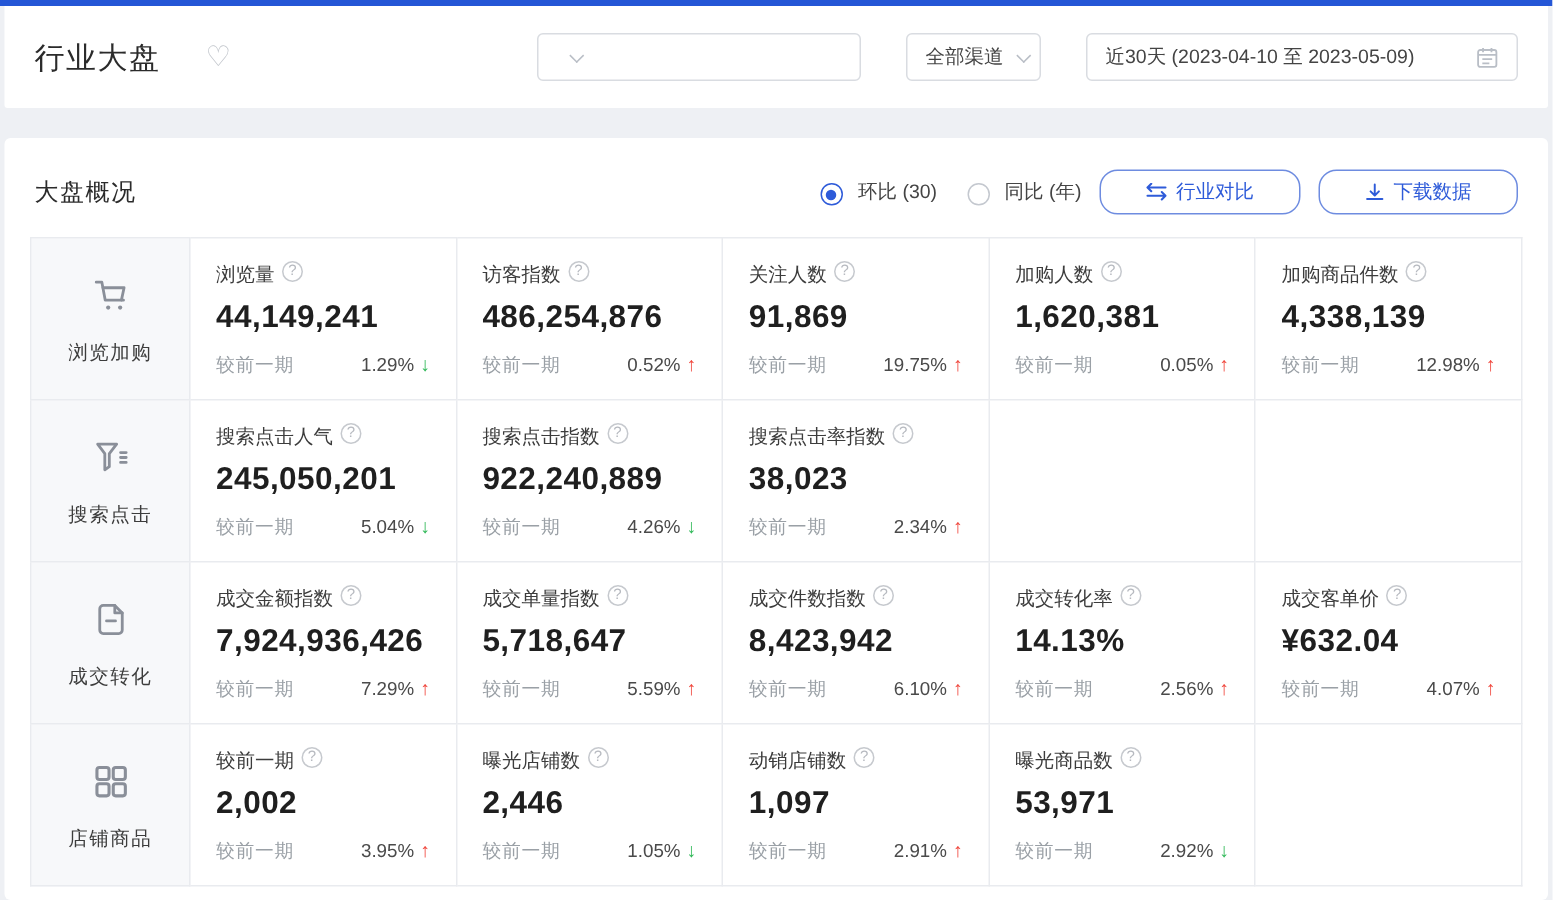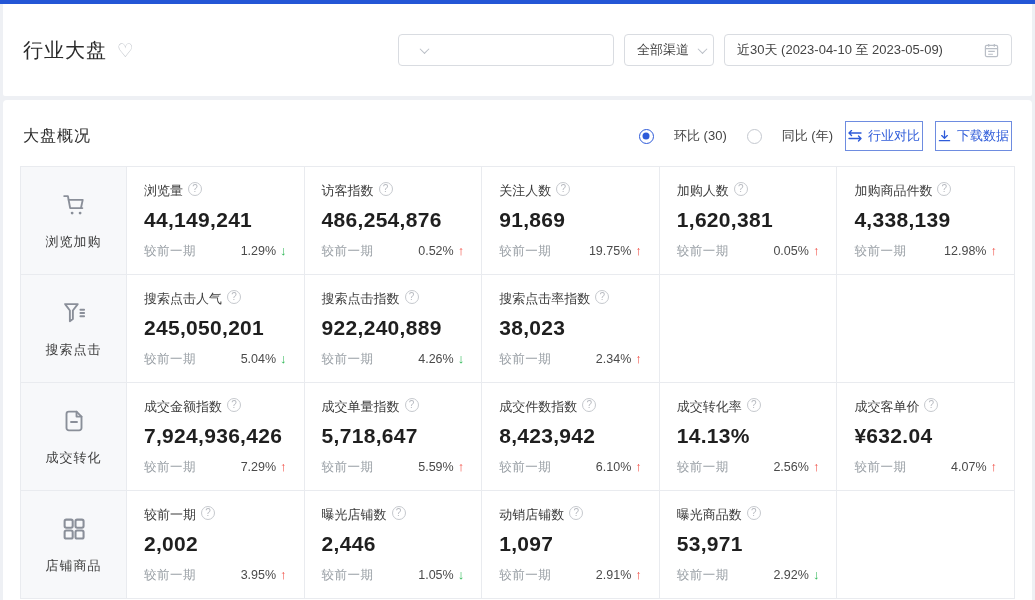--- a/index.html
+++ b/index.html
@@ -4,44 +4,44 @@
 <style>
   :root{
     --accent:#2e5bd9; --topbar:#2456d6; --up:#f0483e; --down:#2fb857;
     --border:#e9ebef; --txt:#333; --muted:#9aa0a6; --num:#1f1f1f;
   }
   *{box-sizing:border-box; margin:0; padding:0;}
   html,body{width:1035px; height:600px; overflow:hidden;}
   body{background:#eef0f4; font-family:"Liberation Sans","DejaVu Sans",sans-serif; color:var(--txt);}
   .topbar{height:4px; background:var(--topbar);}
   .card{background:#fff; margin:0 3px; border-radius:4px;}
-  .header-card{height:92px; display:flex; align-items:center; padding:0 20px; border-radius:0 0 2px 2px;}
+  .header-card{height:68px; display:flex; align-items:center; padding:0 20px; border-radius:0 0 2px 2px;gap:20px;}
   .page-title{font-size:20px; color:#2b2b2b; font-weight:500; letter-spacing:1px;}
   .heart{margin-left:10px; font-size:19px; color:#c2c6cc; cursor:pointer; line-height:1;}
   .spacer{flex:1;}
   .select{height:32px; border:1px solid #d9dce1; border-radius:4px; background:#fff;
     display:inline-flex; align-items:center; padding:0 12px; font-size:13px; color:#444;
     margin-left:10px; cursor:pointer;}
   .select .lbl{flex:1; white-space:nowrap;}
   .sel-category{width:216px;}
   .sel-channel{width:90px;}
   .sel-date{width:288px;}
   .chev{width:7px; height:7px; border-right:1.4px solid #b9bec6; border-bottom:1.4px solid #b9bec6;
     transform:rotate(45deg) translate(-1px,-1px); margin-left:10px; flex:none;}
   .cal-icon{margin-left:auto; flex:none; display:flex;}
-  .main-card{margin-top:4px; height:508px; padding:0 17px;}
+  .main-card{margin-top:20px; height:508px; padding:0 17px;}
   .section-head{display:flex; align-items:center; padding:21px 3px 15px 3px;}
   .section-title{font-size:16px; font-weight:500; color:#2b2b2b; letter-spacing:1px;}
   .radio-group{margin-left:auto; display:flex; align-items:center; gap:20px; font-size:13px; color:#444;}
-  .radio{display:flex; align-items:center; gap:20px; cursor:pointer;}
+  .radio{display:flex; align-items:flex-end; gap:10px; cursor:pointer;}
   .rdot{width:15px; height:15px; border-radius:50%; background:#fff; border:1px solid #c4c8cf; position:relative; flex:none;}
   .radio.on .rdot{border:1.5px solid var(--accent);}
   .radio.on .rdot::after{content:""; position:absolute; left:50%; top:50%; width:7px; height:7px;
     border-radius:50%; background:var(--accent); transform:translate(-50%,-50%);}
-  .btn{height:30px; margin-left:12px; padding:0 2px; border:1px solid #6e8ce0; border-radius:0;
+  .btn{height:30px; margin-left:12px; padding:0 30px; border:1px solid #6e8ce0; border-radius:12px;
     background:#fff; color:var(--accent); font-size:13px; display:inline-flex; align-items:center;
     gap:6px; cursor:pointer; font-family:inherit;}
   .btn svg{flex:none;}
   table{width:100%; border-collapse:collapse; table-layout:fixed;}
   col.c-group{width:106px;}
   td{border:1px solid var(--border); height:108px; vertical-align:top;}
   td.group-cell{background:#f7f8fa; vertical-align:middle; text-align:center;}
   .g-label{display:block; margin-top:9px; font-size:13px; color:#3c3c3c; letter-spacing:1px;}
   td.metric-cell{padding:15px 17px 12px 17px;}
   .m-name{display:flex; align-items:flex-start; gap:5px; font-size:13px; color:#3c3c3c;}

